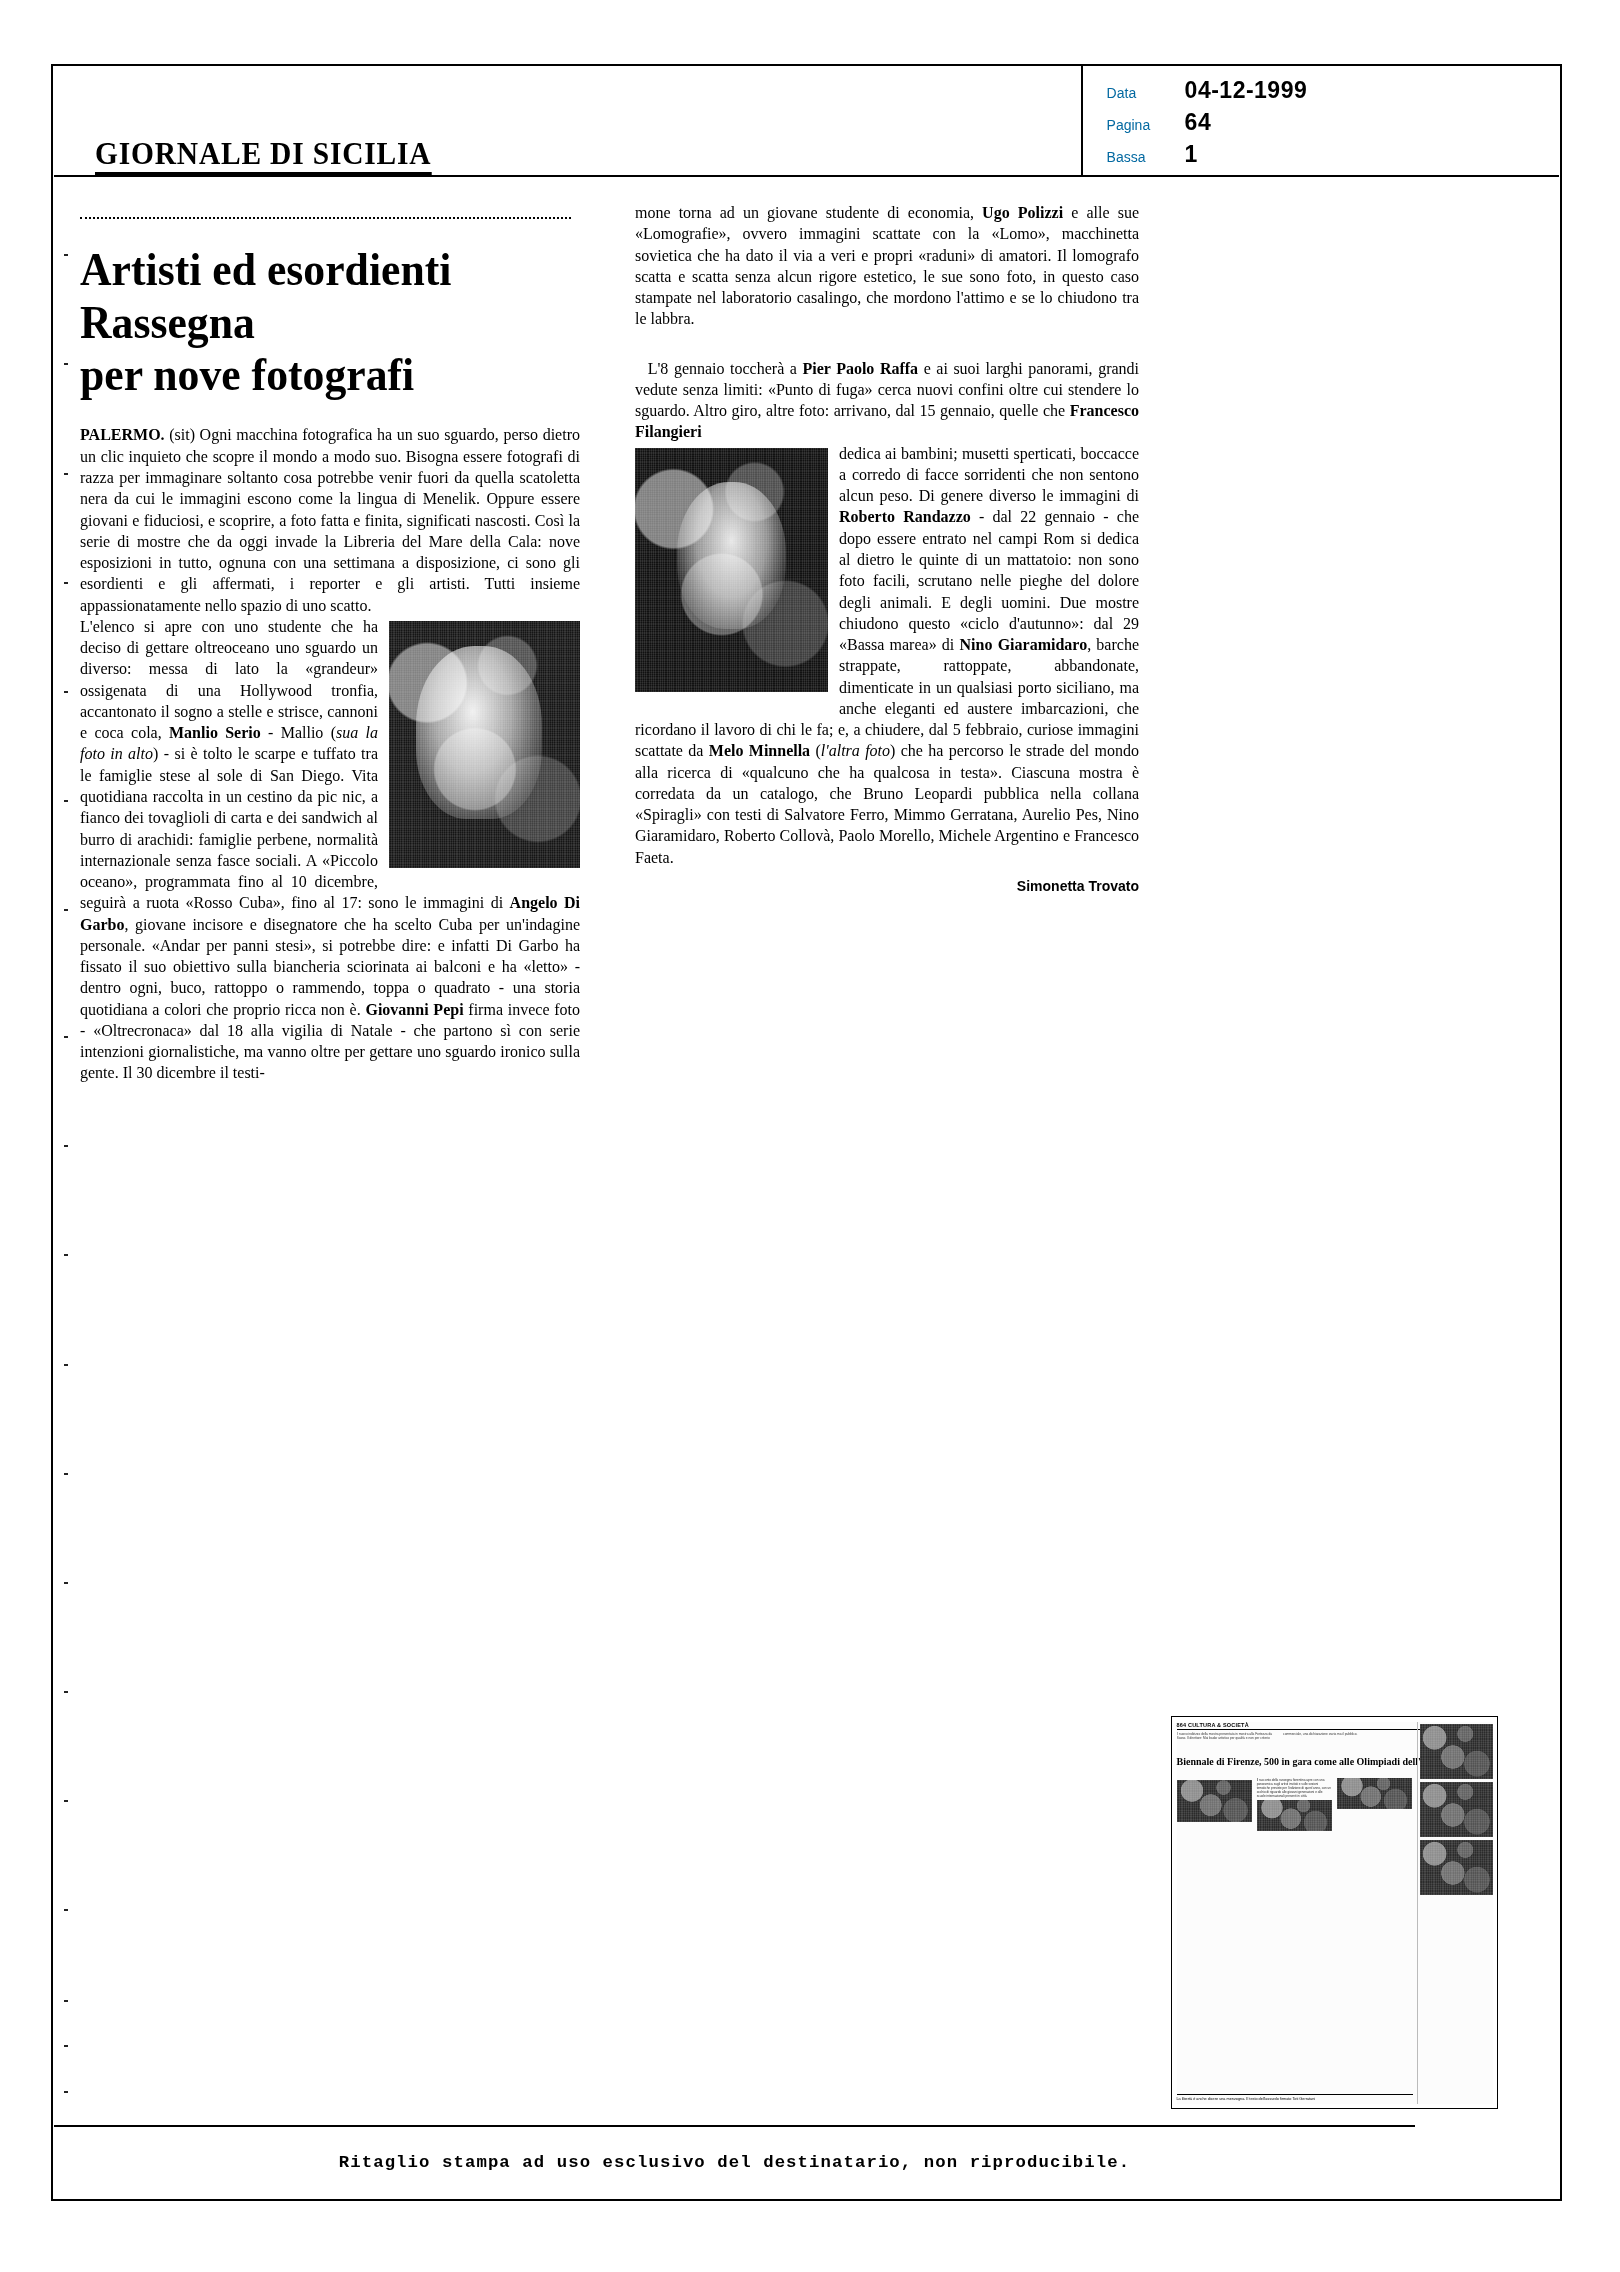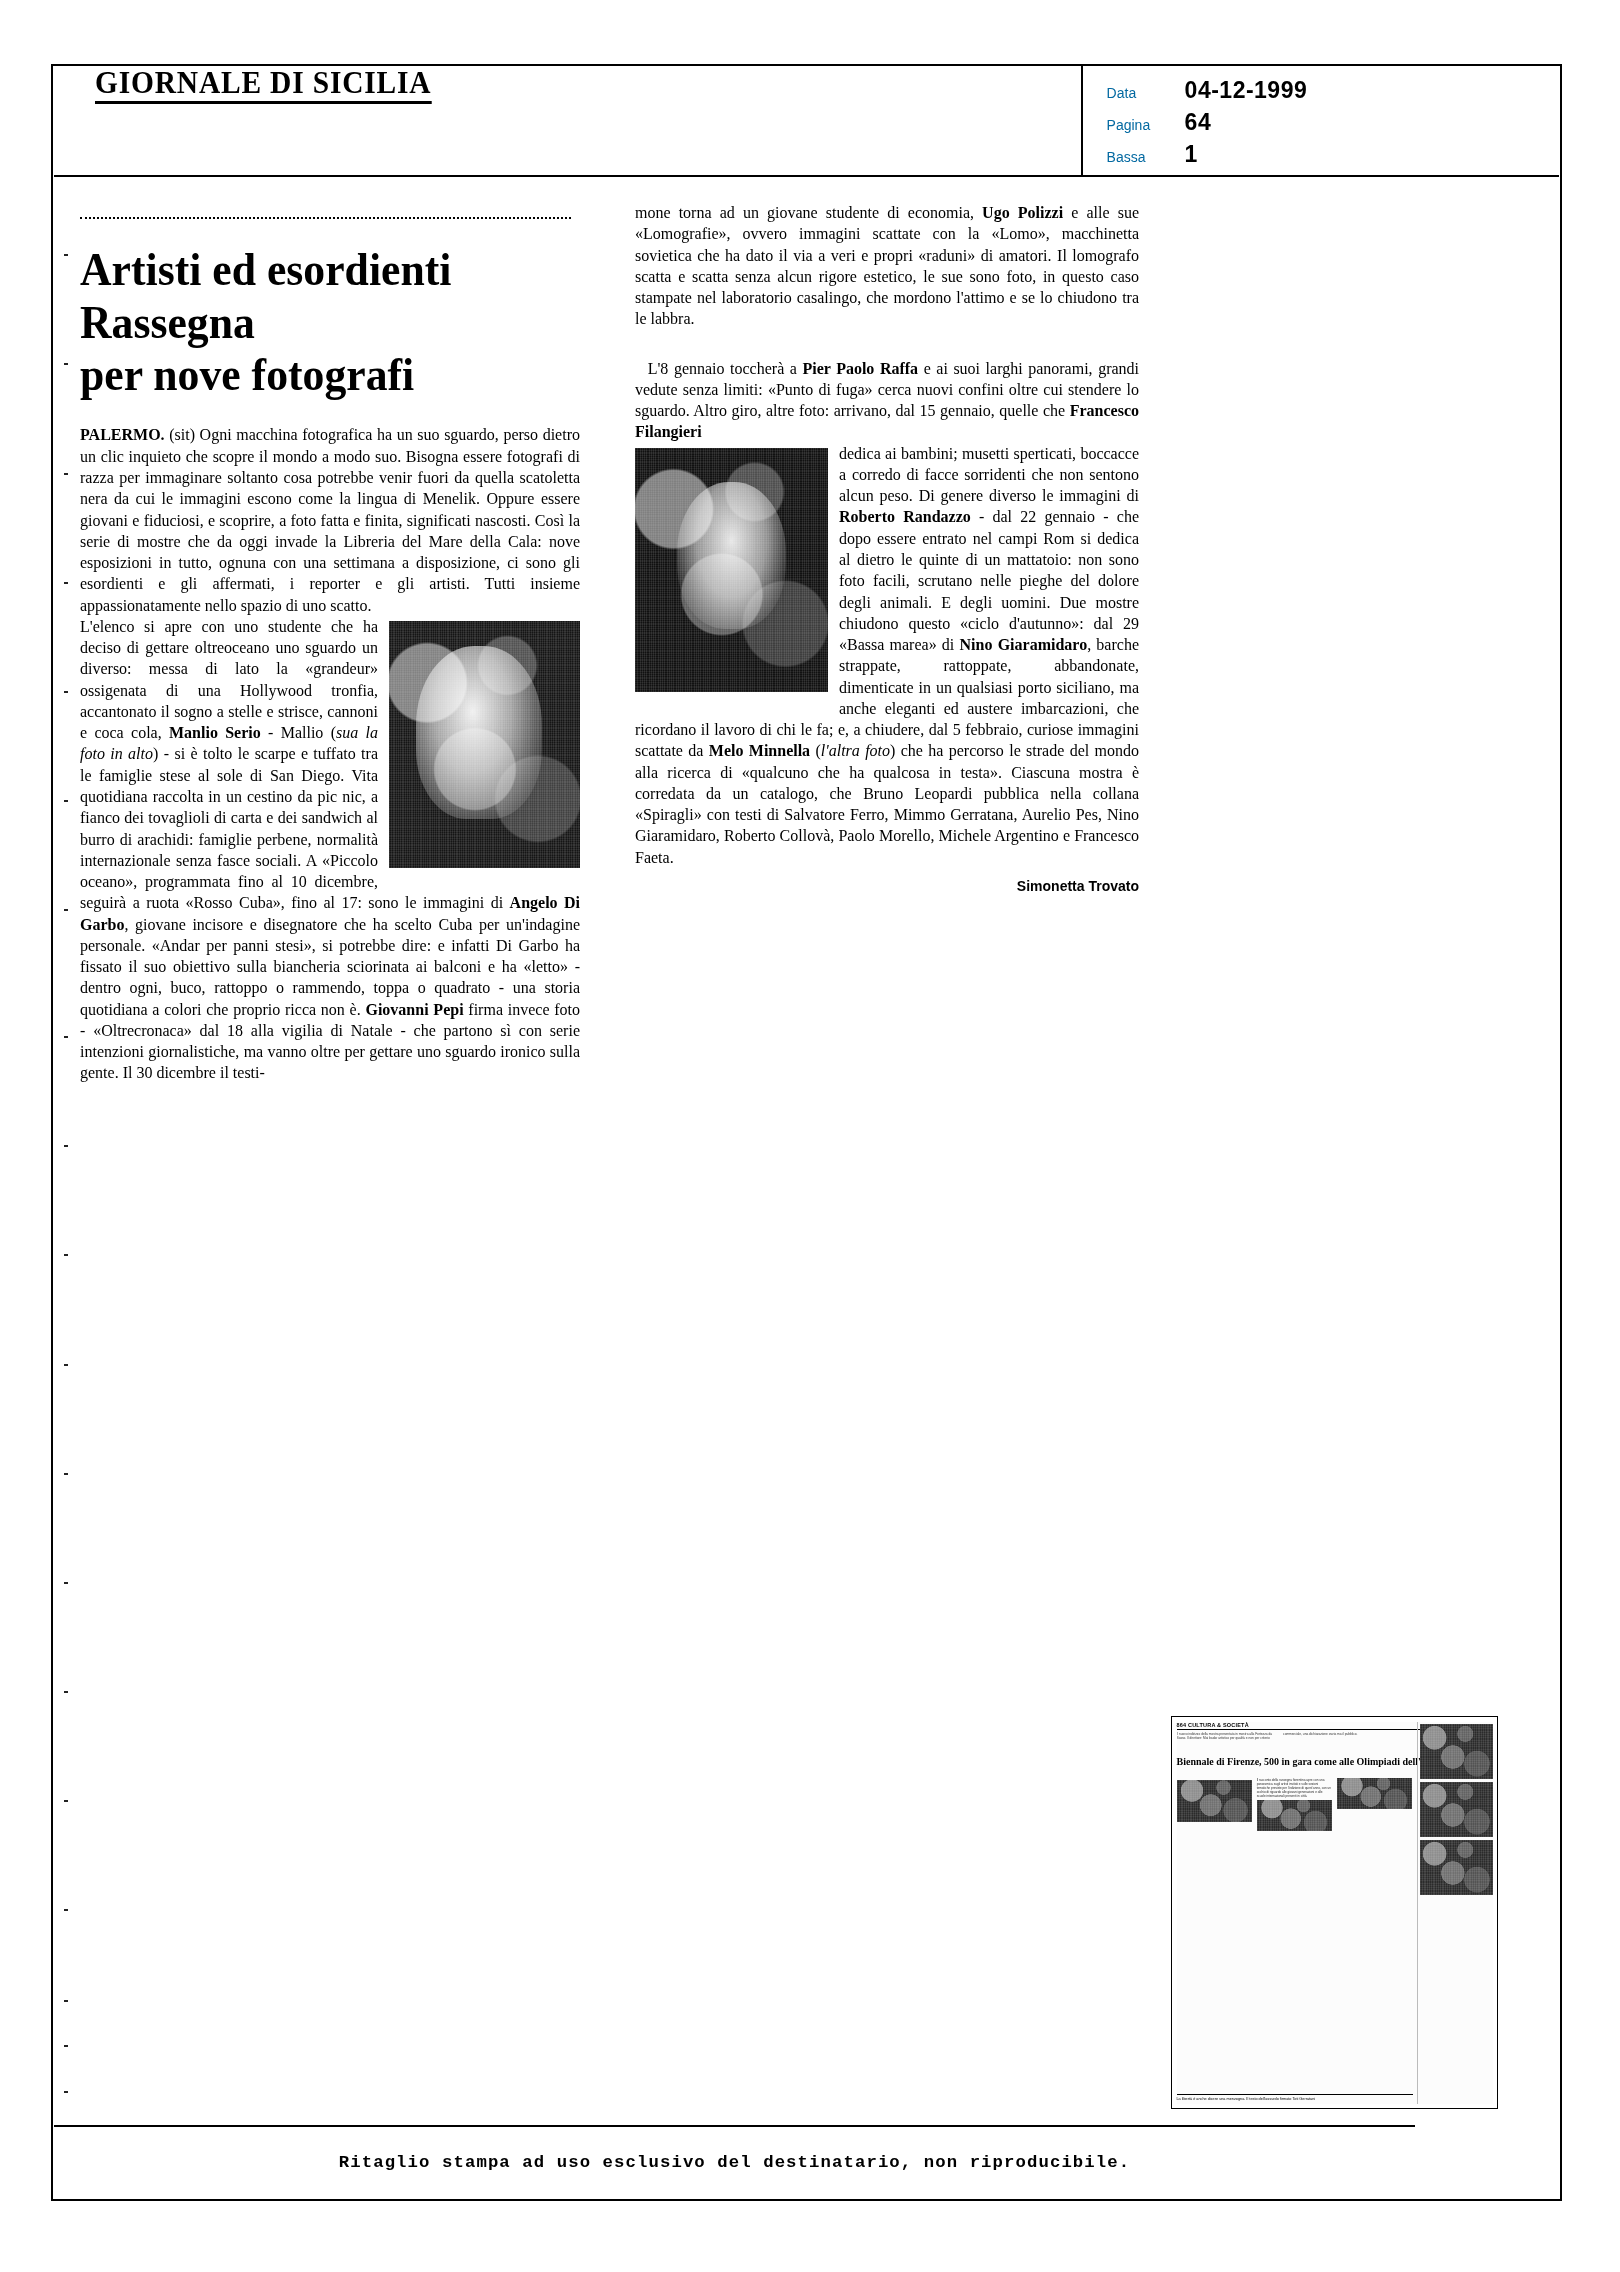--- a/index.html
+++ b/index.html
@@ -34,21 +34,21 @@
   
   .masthead {
     position: absolute;
     left: 54px;
     top: 66px;
     width: 1027px;
     height: 111px;
     border-bottom: 2.7px solid #000;
     box-sizing: border-box;
     display: flex;
-    align-items: flex-start;
+    align-items: flex-end;
   }
   .masthead-title {
     font-family: "Liberation Serif", serif;
     font-weight: bold;
     font-size: 32px;
     letter-spacing: 0.9px;
     margin-left: 41px;
     border-bottom: 3.6px solid #000;
     padding-bottom: 1.8px;
     line-height: 1.05;

